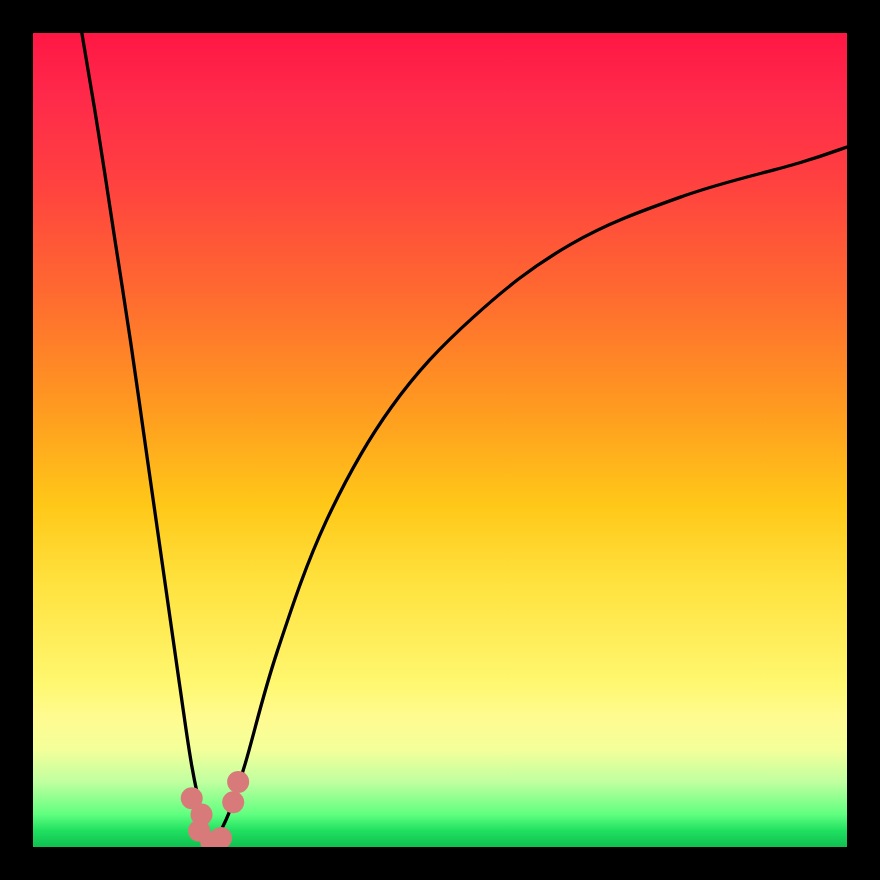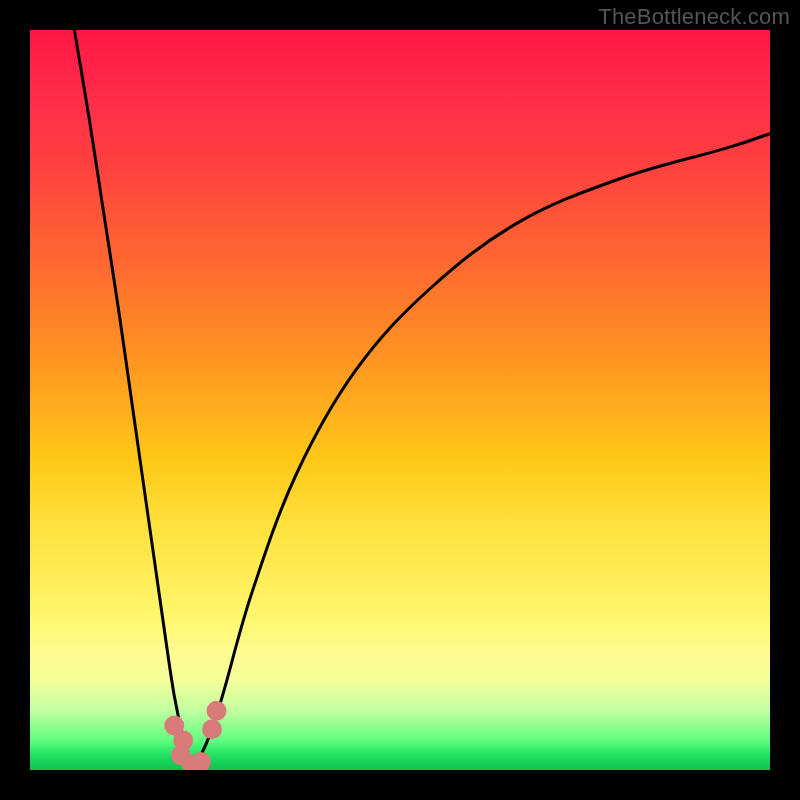--- a/index.html
+++ b/index.html
@@ -76,14 +76,13 @@
           <circle cx="153.2" cy="710.4" r="10" fill="#d97a7a"></circle>
           <circle cx="151.0" cy="725.2" r="10" fill="#d97a7a"></circle>
           <circle cx="162.1" cy="735.6" r="10" fill="#d97a7a"></circle>
           <circle cx="170.9" cy="731.9" r="10" fill="#d97a7a"></circle>
           <circle cx="182.0" cy="699.3" r="10" fill="#d97a7a"></circle>
           <circle cx="186.5" cy="680.8" r="10" fill="#d97a7a"></circle>
         </g>
     </svg>
   </div>
 
-  <div class="watermark">TheBottleneck.com</div>
 </div>
 
 </body></html>

